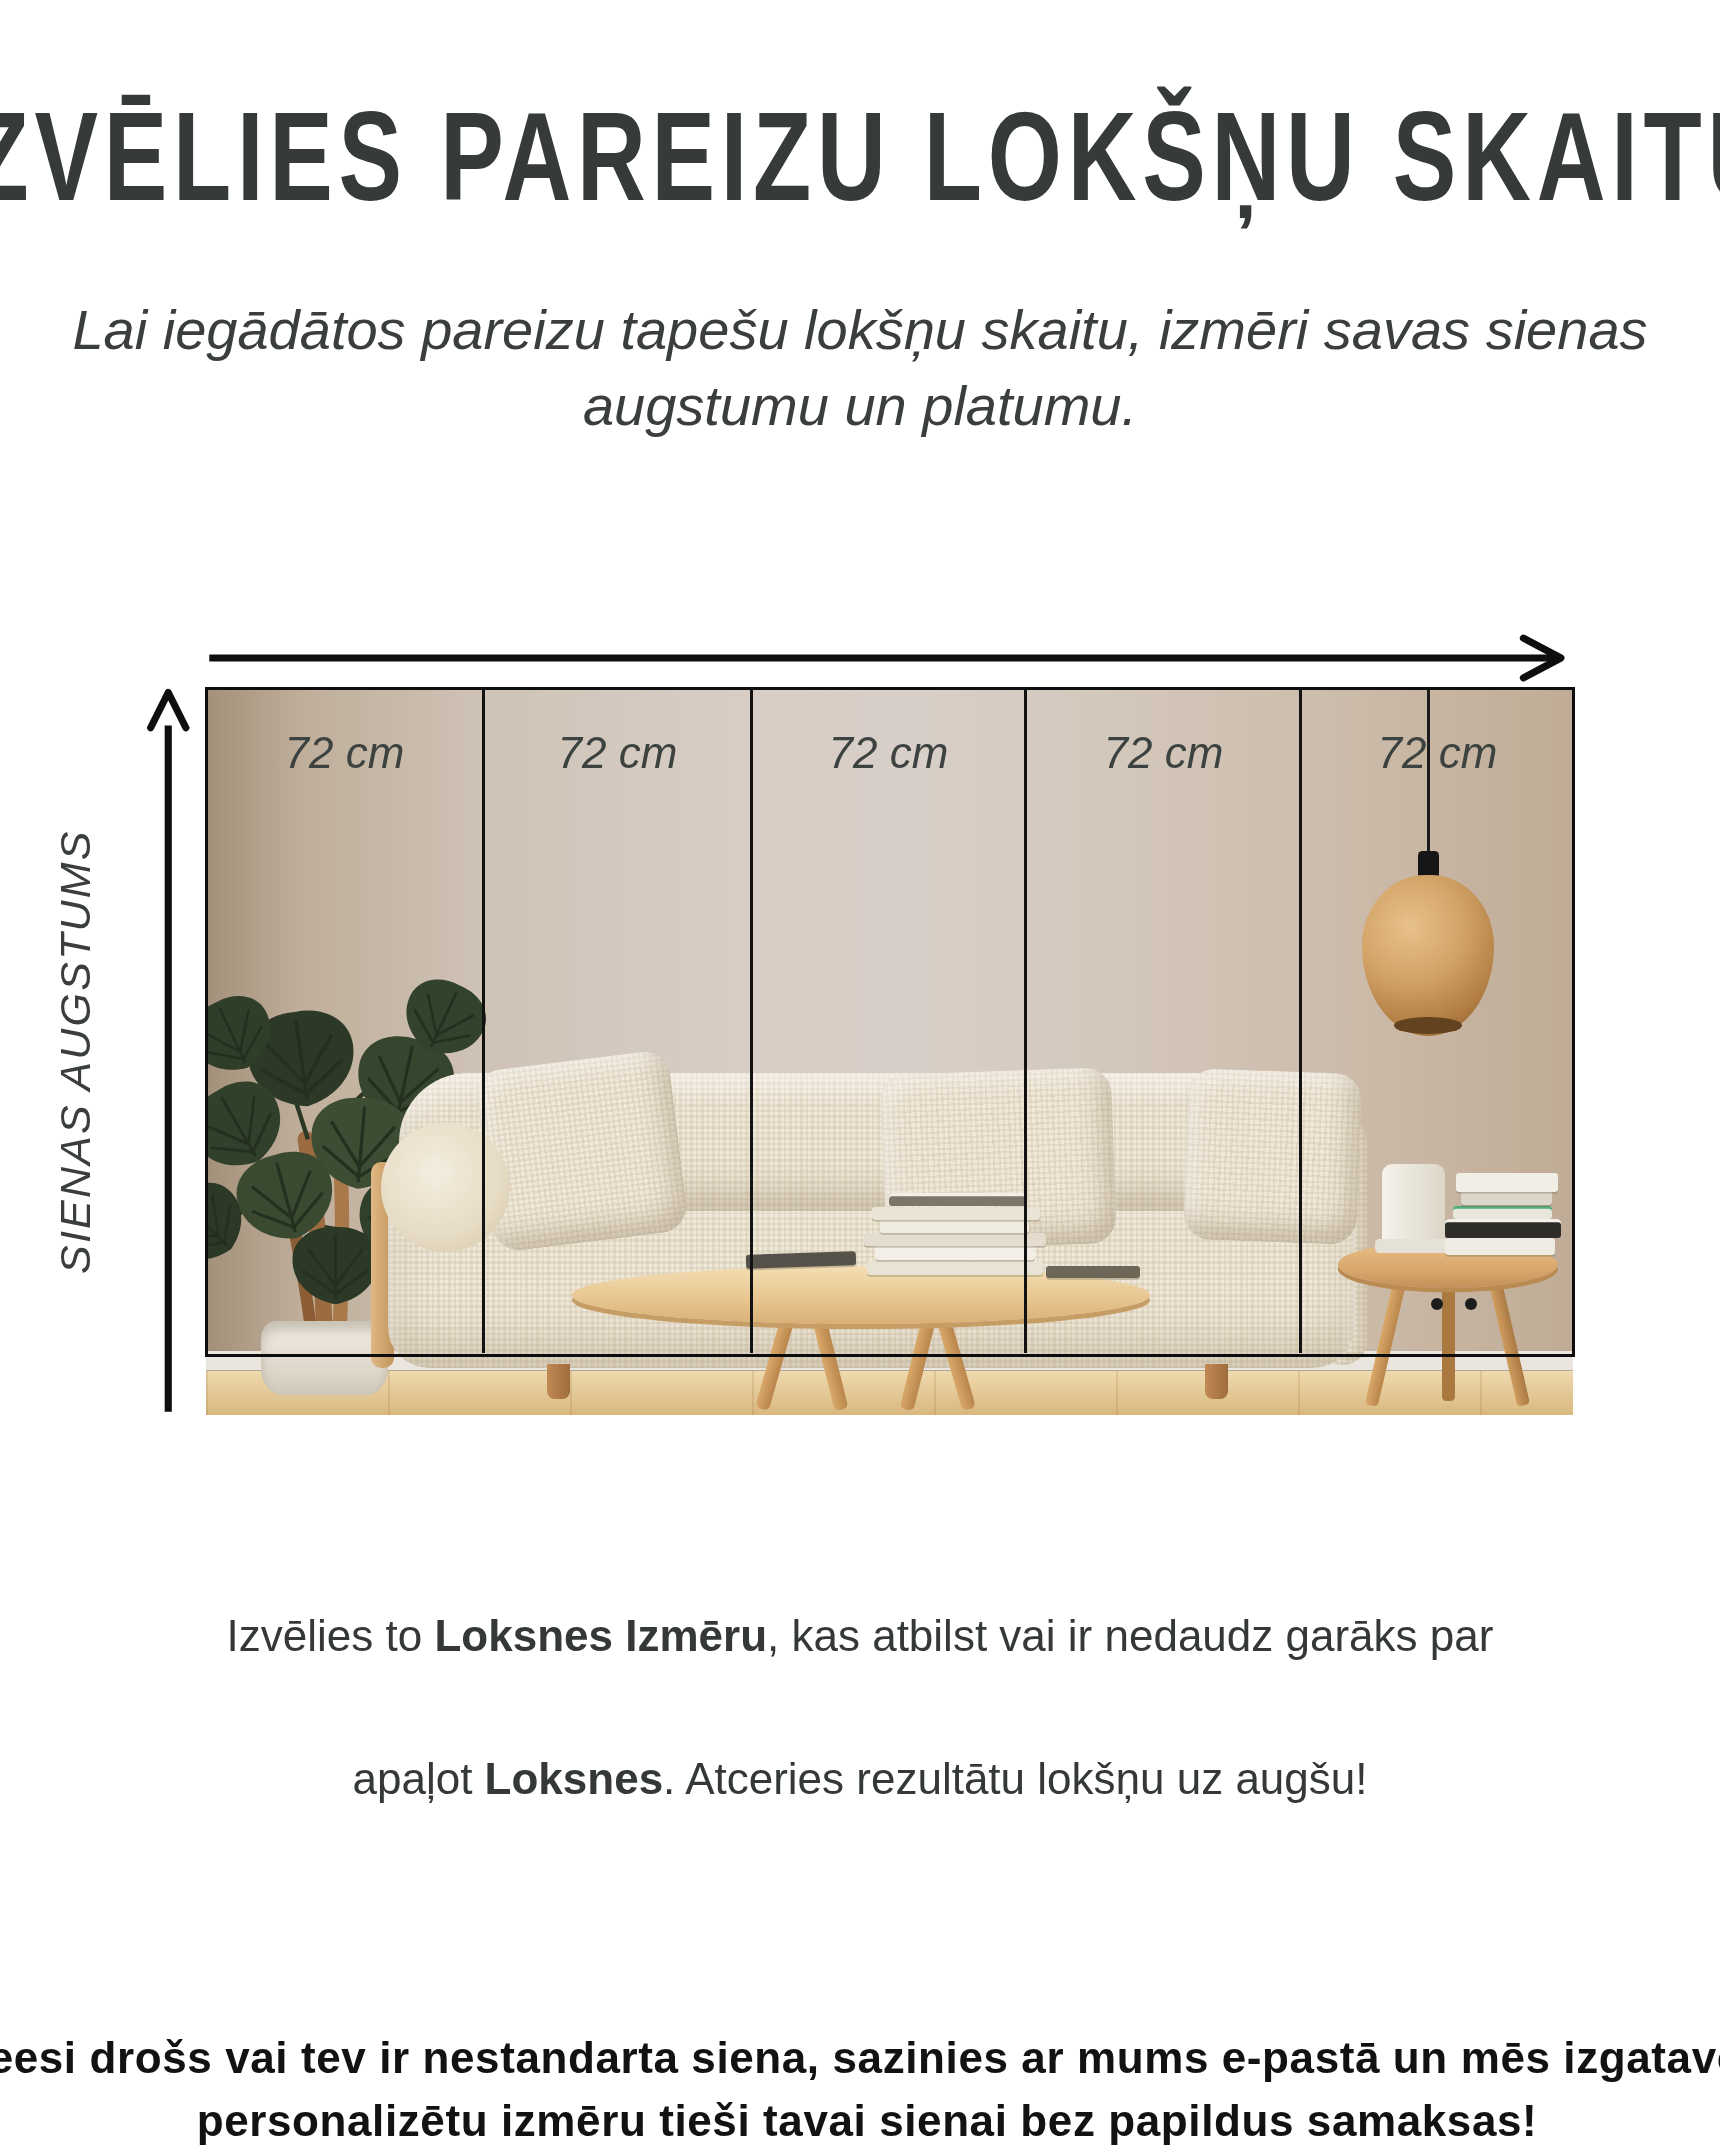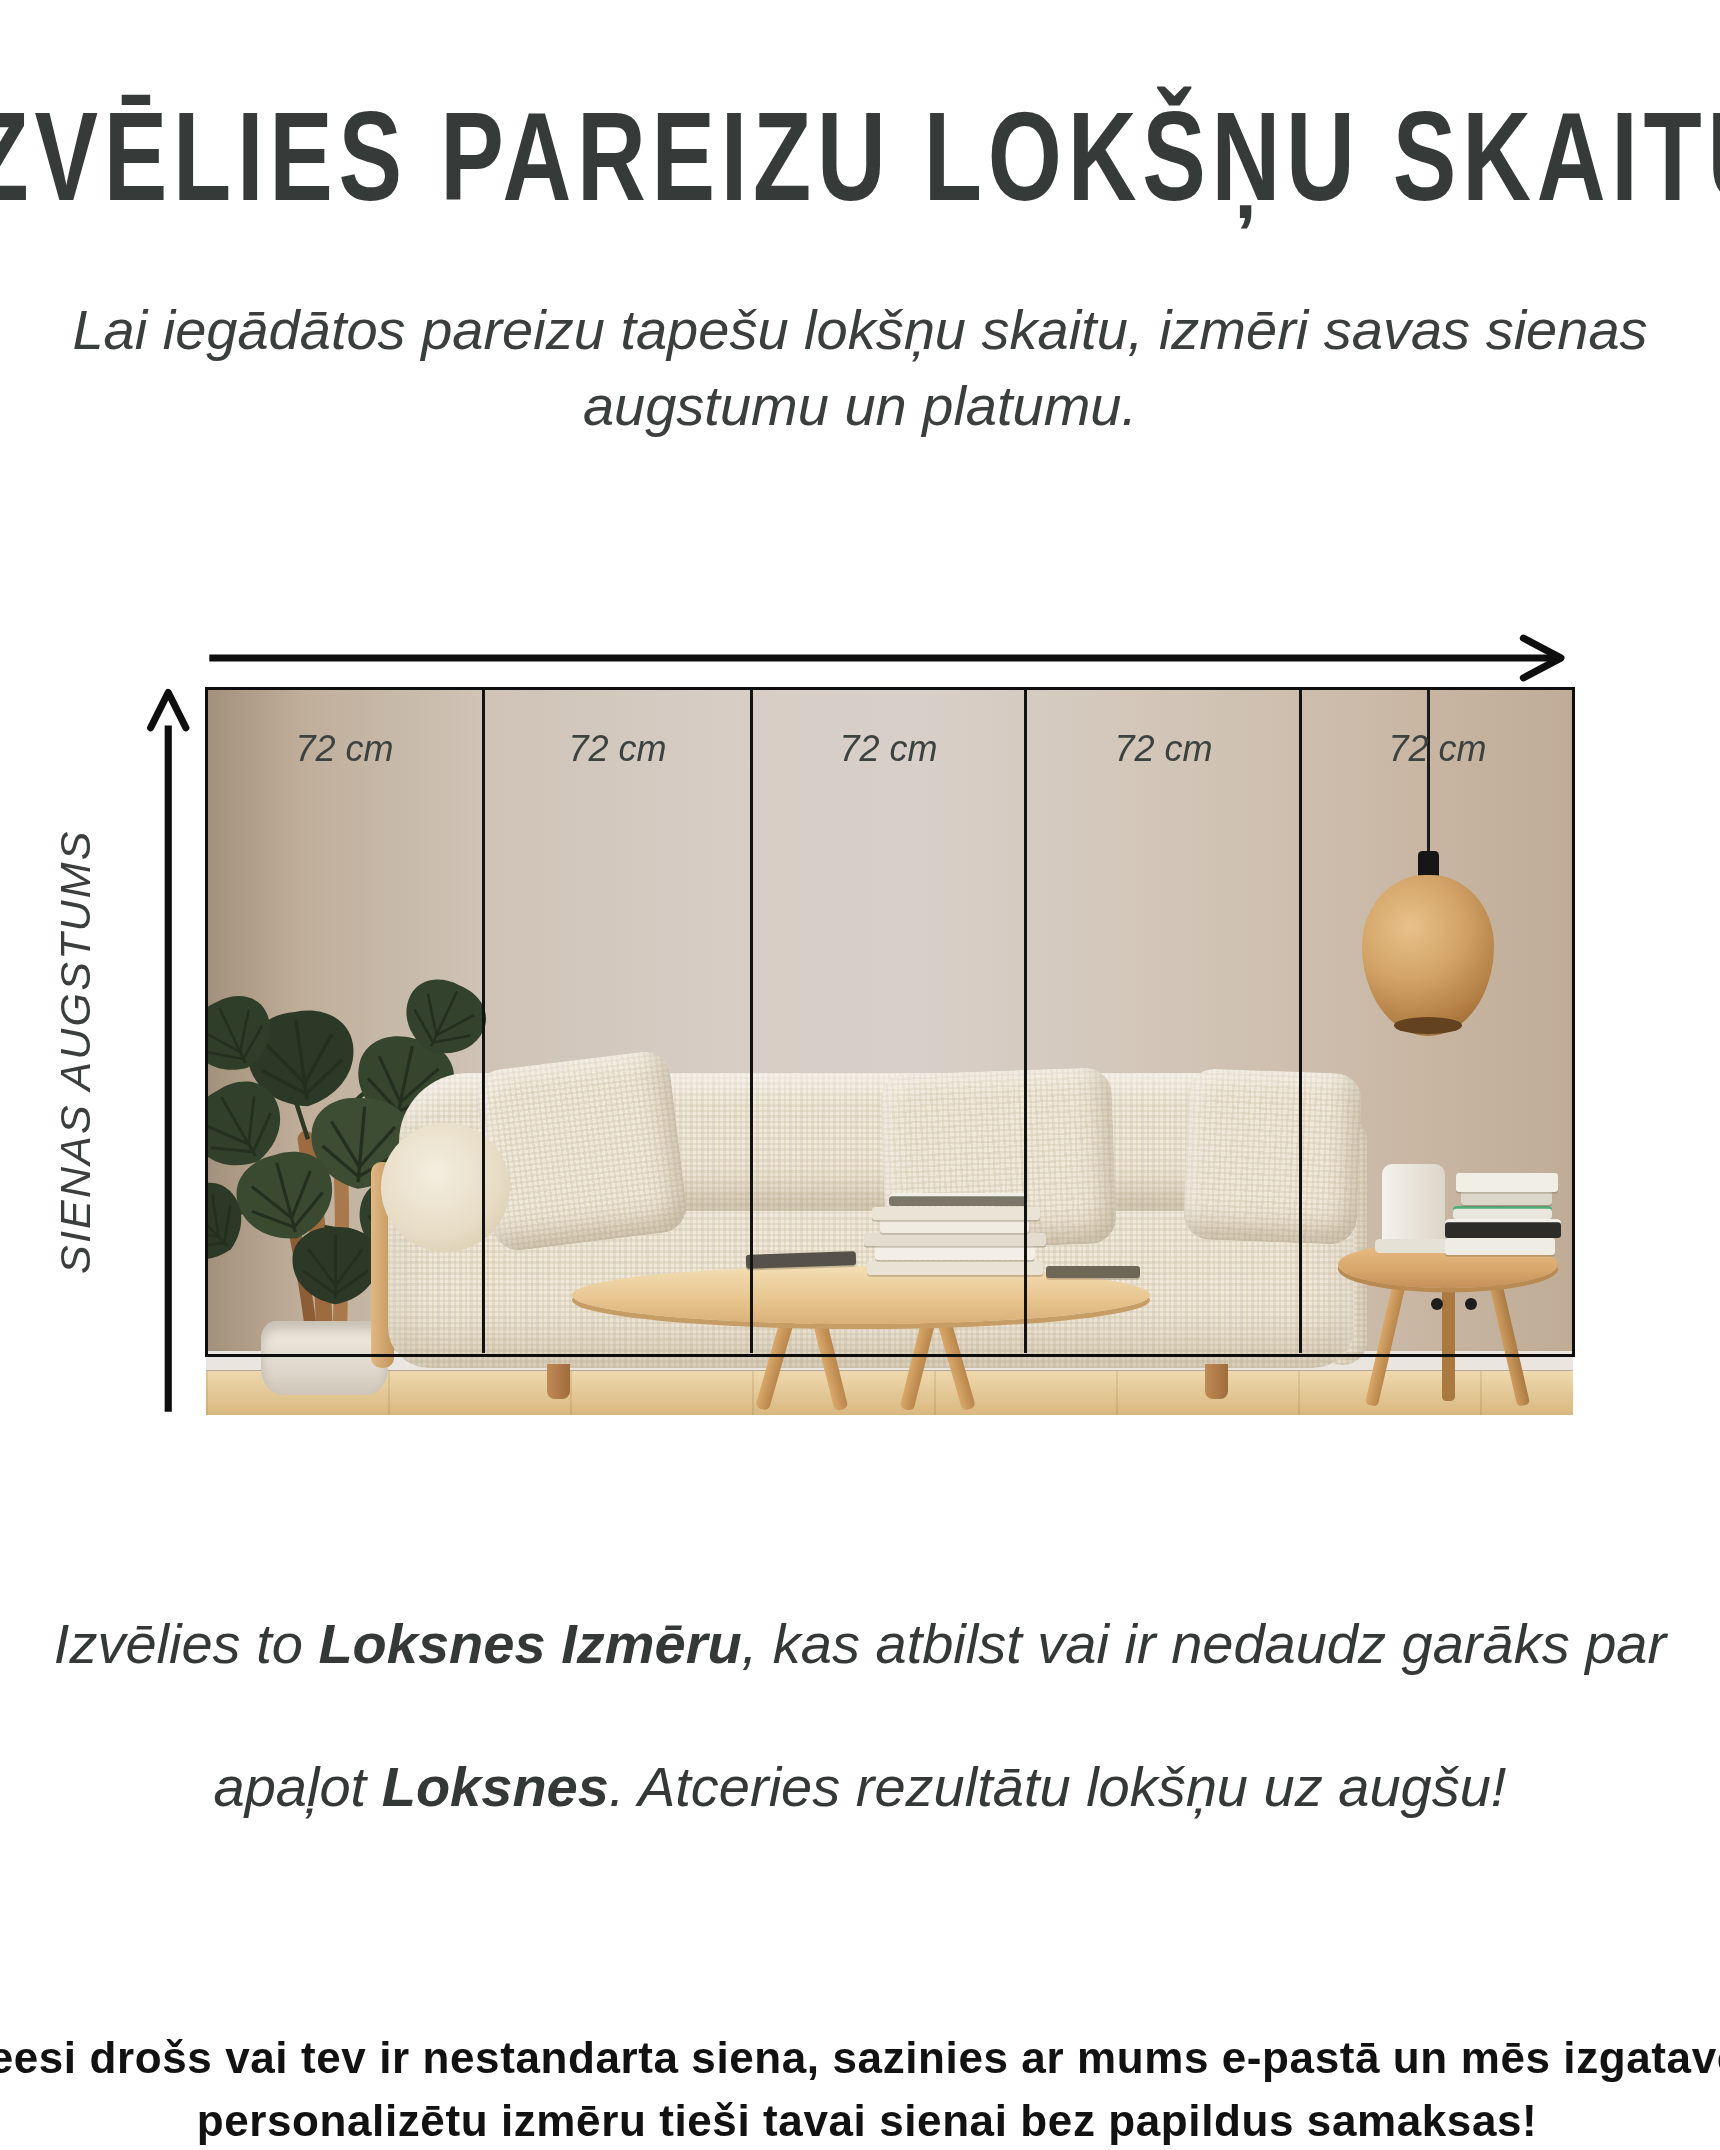--- a/index.html
+++ b/index.html
@@ -80,24 +80,24 @@
   
   .pot{left:55px;top:633px;width:127px;height:74px;
        border-radius:15.4px 15.4px 22px 22px / 17.6px 17.6px 26.4px 26.4px;
        background:linear-gradient(180deg,#f2ede4,#ddd6c9 70%,#cfc7b9);
        box-shadow:inset 0 8.8px 11px rgba(120,110,90,.35);}
 
   
   .grid-box{left:205px;top:687px;width:1370px;height:670px;border:3.3px solid #0e0e0e;box-sizing:border-box;}
   .divider{top:690px;width:2.8px;height:663px;background:#121212;}
   .panel-label{top:728px;width:121px;display:flex;justify-content:center;
-               font-size:36px;font-style:italic;color:#3c4240;}
-
-  
-  .instr{font-size:56px;font-style:italic;color:#33383 6;color:#343938;}
+               font-size:44px;font-style:italic;color:#3c4240;}
+
+  
+  .instr{font-size:44px;color:#33383 6;color:#343938;}
   .instr b{font-weight:700;}
   .footer-line{font-size:44px;font-weight:700;color:#121212;letter-spacing:0.6px;}
   svg{display:block;}
 </style>
 </head>
 <body>
 
 <div id="root">
 
   <div class="center-row" style="top:83px;">

